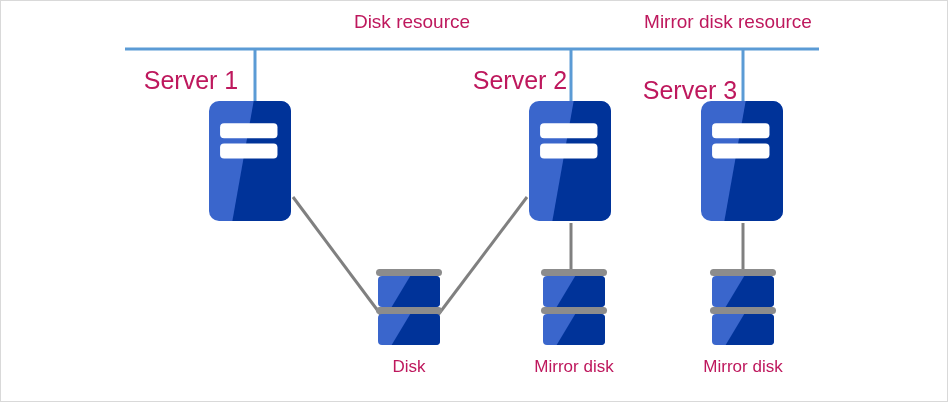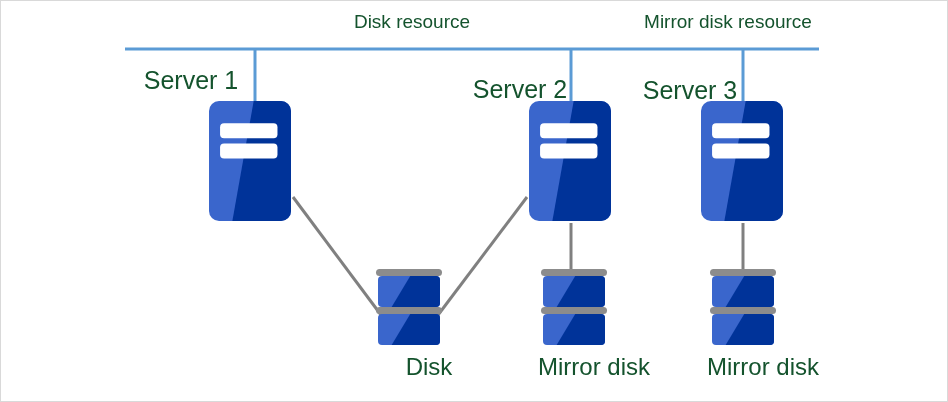--- a/index.html
+++ b/index.html
@@ -22,30 +22,30 @@
   }
   .svg-layer {
     position: absolute;
     left: 0;
     top: 0;
     width: 948px;
     height: 402px;
   }
   .lbl {
     position: absolute;
-    color: #14532d;
+    color: #be185d;
     font-size: 19px;
     line-height: 22px;
     white-space: nowrap;
     text-align: left;
     transform: translateX(-50%);
   }
   .lbl-res  { font-size: 19px; }
   .lbl-srv  { font-size: 25px; }
-  .lbl-disk { font-size: 24px; margin-left: 20px; }
+  .lbl-disk { font-size: 17px; }
 </style>
 </head>
 <body>
 
 <div id="diagram-frame">
 
   <svg class="svg-layer" id="svg-layer" viewBox="0 0 948 402" xmlns="http://www.w3.org/2000/svg">
     <defs>
       <clipPath id="clip-srv-1">
           <rect x="208" y="100" width="82" height="120" rx="10" ry="10"></rect>
@@ -132,20 +132,20 @@
           <rect x="711.07" y="122.2" width="57.4" height="15" rx="4" ry="4" fill="#ffffff"></rect>
           <rect x="711.07" y="142.6" width="57.4" height="15" rx="4" ry="4" fill="#ffffff"></rect>
         </g>
       </g>
   </svg>
 
   <div id="labels-layer">
       <div class="lbl lbl-res" style="left: 411px; top: 10px;">Disk resource</div>
       <div class="lbl lbl-res" style="left: 699px; top: 10px; margin-left: 28px;">Mirror disk resource</div>
       <div class="lbl lbl-srv" style="left: 190px; top: 68px;">Server 1</div>
-      <div class="lbl lbl-srv" style="left: 519px; top: 68px; margin-top: 9px;">Server 2</div>
+      <div class="lbl lbl-srv" style="left: 519px; top: 68px;">Server 2</div>
       <div class="lbl lbl-srv" style="left: 689px; top: 78px;">Server 3</div>
       <div class="lbl lbl-disk" style="left: 408px; top: 355px;">Disk</div>
       <div class="lbl lbl-disk" style="left: 573px; top: 355px;">Mirror disk</div>
       <div class="lbl lbl-disk" style="left: 742px; top: 355px;">Mirror disk</div>
     </div>
 
 </div>
 
 </body></html>

